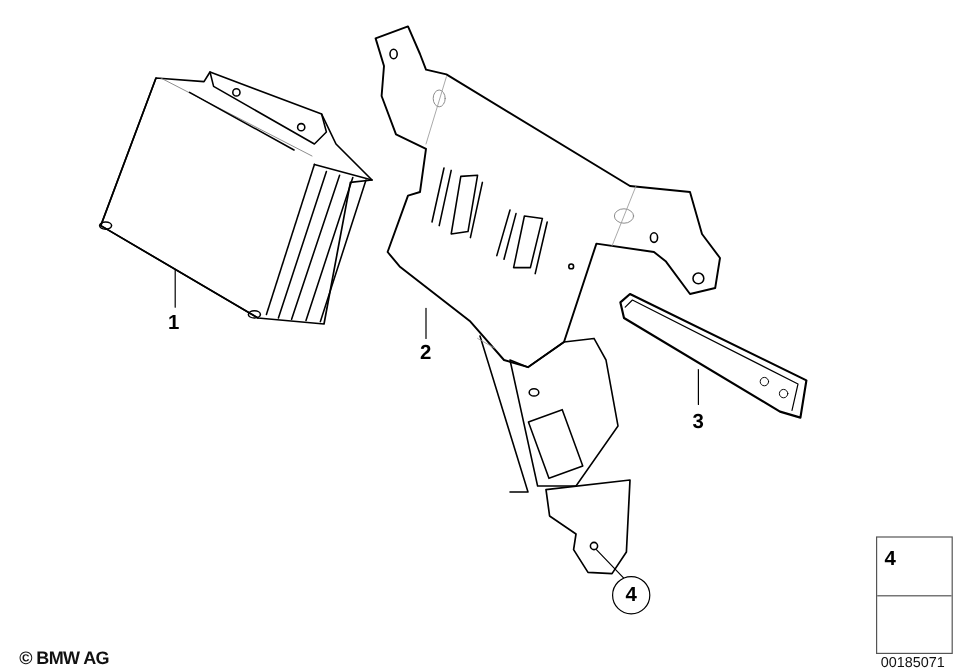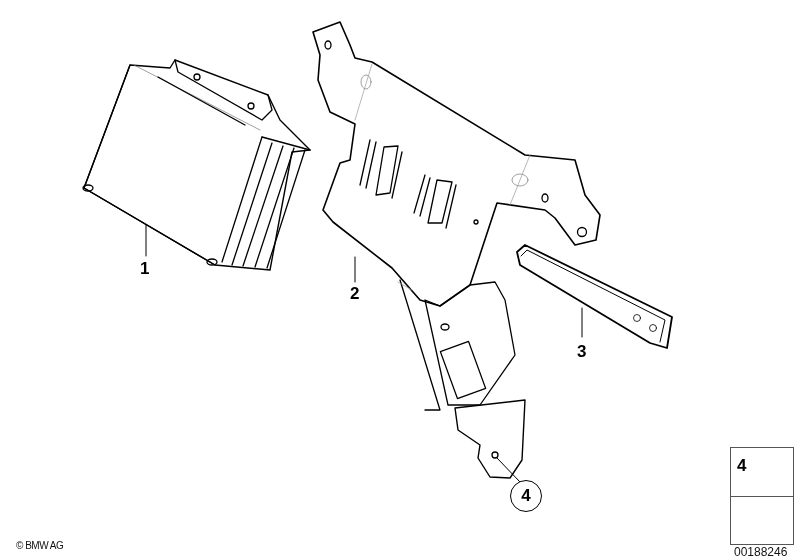--- a/index.html
+++ b/index.html
@@ -1,20 +1,20 @@
 <!DOCTYPE html>
 <html><head>
 <meta charset="utf-8">
 <style>
   html, body { margin:0; padding:0; background:#ffffff; }
   body { width:799px; height:559px; position:relative; overflow:hidden; font-family:"Liberation Sans", sans-serif; }
   #diagram { position:absolute; left:0; top:0; width:799px; height:559px; }
   .lbl { position:absolute; font-weight:bold; font-size:17px; color:#000; line-height:1; }
   .callout-circle { position:absolute; width:30px; height:30px; border:1.6px solid #000; border-radius:50%; display:flex; align-items:center; justify-content:center; font-weight:bold; font-size:17px; background:#fff; }
-  .copyright { position:absolute; left:16px; top:540px; font-size:10px; font-weight:normal; letter-spacing:-0.5px; color:#111; }
+  .copyright { position:absolute; left:16px; top:540px; font-size:15px; font-weight:bold; letter-spacing:-0.5px; color:#111; }
   .legend-box { position:absolute; left:730px; top:447px; width:62px; height:96px; border:1px solid #555; background:#fff; }
   .legend-box .row1 { position:absolute; left:0; top:0; width:62px; height:48px; border-bottom:1px solid #555; }
   .legend-num { position:absolute; left:6px; top:8px; font-weight:bold; font-size:17px; }
   .legend-id { position:absolute; left:734px; top:545px; font-size:12px; color:#111; }
 </style>
 </head>
 <body>
 
 <svg id="diagram" viewBox="0 0 799 559" xmlns="http://www.w3.org/2000/svg" fill="none" stroke="#000" stroke-width="1.3" stroke-linejoin="round" stroke-linecap="round">
 
@@ -92,15 +92,15 @@
 <div class="lbl" style="left:577px;top:343px;">3</div>
 <div class="callout-circle" style="left:510px;top:480px;">
     <span>4</span>
   </div>
 
 <div class="legend-box">
   <div class="row1">
     <span class="legend-num">4</span>
   </div>
 </div>
-<div class="legend-id">00188246</div>
+<div class="legend-id">00185071</div>
 
 <div class="copyright">© BMW AG</div>
 
 </body></html>

